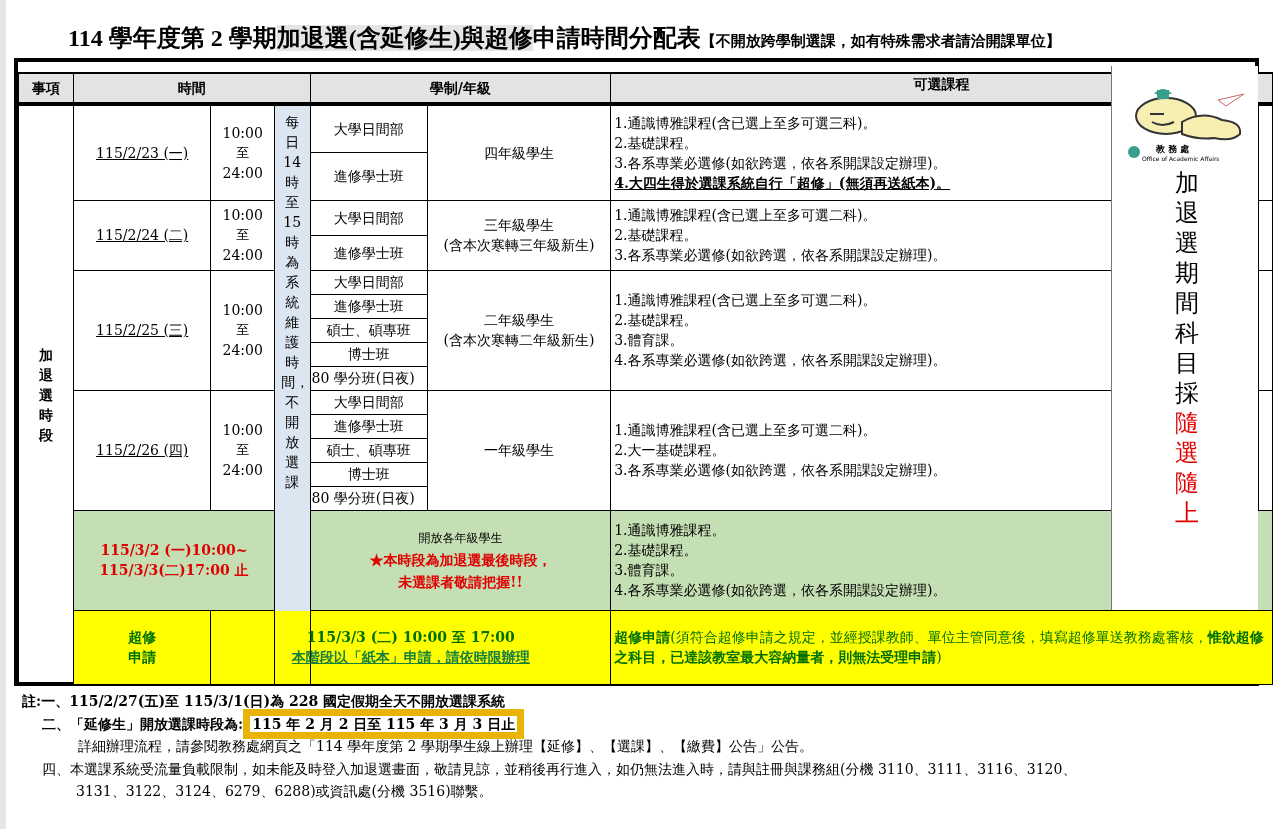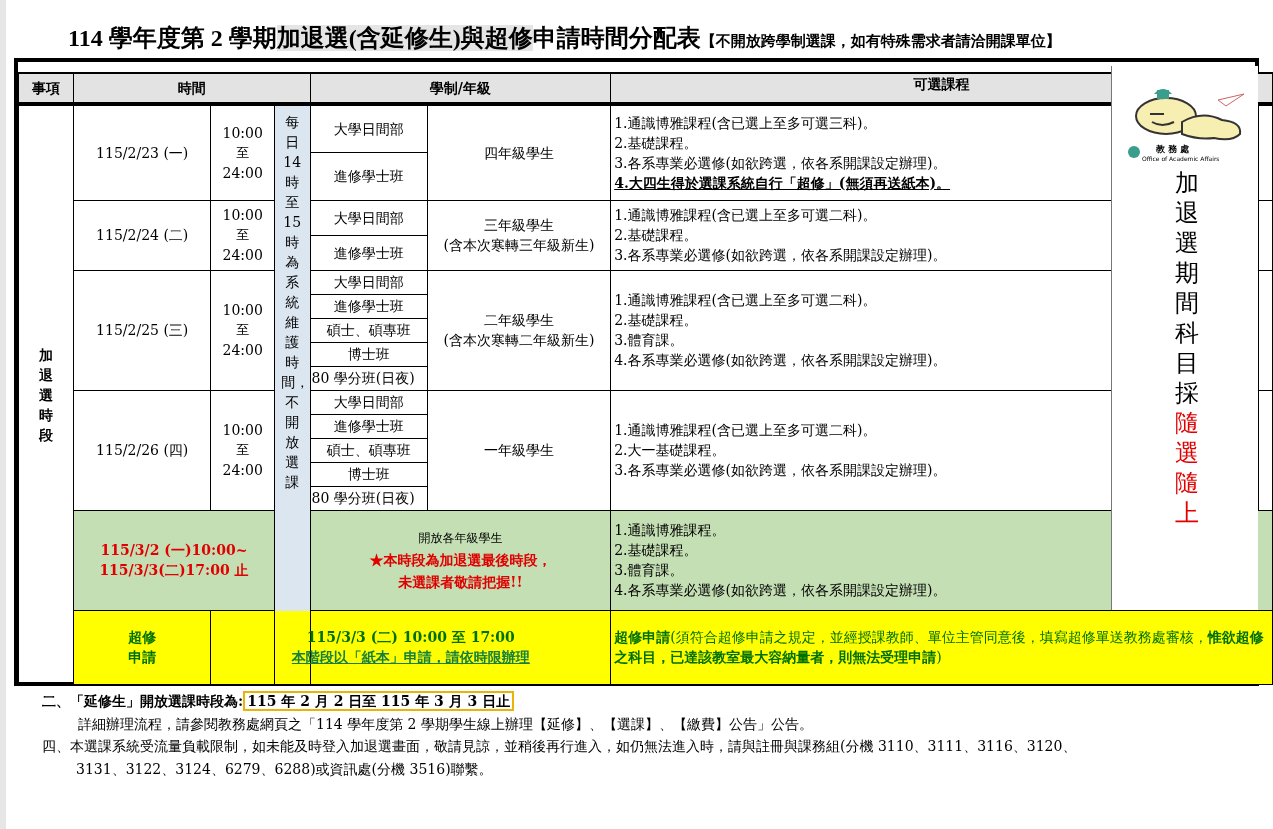--- a/index.html
+++ b/index.html
@@ -14,21 +14,21 @@
 
   .frame { position: absolute; left: 14px; top: 58px; width: 1245px; height: 628px;
            border: 4px solid #000; box-sizing: border-box; }
 
   table.grid { position: absolute; left: 18px; top: 72px; border-collapse: collapse; table-layout: fixed; }
   table.grid td { border: 1px solid #000; padding: 0; text-align: center; vertical-align: middle;
                   font-size: 14px; line-height: 20px; overflow: hidden; }
   .hdr td { background: #e3e3e3; font-weight: bold; font-size: 15px; height: 28px;
             border-bottom: 4px solid #000 !important; border-top: 2px solid #000 !important; }
   .item-cell { font-weight: bold; font-size: 20px; line-height: 34px; }
-  .date-cell { font-size: 16px; }
+  .date-cell { font-size: 16px; text-decoration: underline; }
   .time-cell { font-size: 16px; line-height: 24px; }
   .time-cell .zhi { font-size: 13px; }
   .maint { background: #dce6f1; font-size: 21px; line-height: 24.5px; padding-top: 6px !important; vertical-align: top !important; }
   .sys-cell { font-size: 14px; height: 23px; }
   .grade-cell { font-size: 12px; line-height: 22px; }
   .courses { text-align: left !important; padding-left: 3px !important; font-size: 13.5px; line-height: 23px; }
   .courses .bu { font-weight: bold; text-decoration: underline; }
   .green { background: #c4dfb4; }
   .red-b { color: #e00000; font-weight: bold; font-size: 17px; line-height: 28px; }
   .red-note { color: #e00000; font-weight: bold; font-size: 14px; line-height: 22px; }
@@ -42,21 +42,21 @@
   .sidepanel { position: absolute; left: 1111px; top: 66px; width: 146px; height: 544px;
                border-left: 1px solid #777; background: #fff; }
   .logo { position: absolute; left: 10px; top: 16px; width: 130px; height: 80px; }
   .vtext { position: absolute; left: 60px; top: 102px; width: 30px; font-size: 24px; line-height: 30px;
            font-family: "DejaVu Sans", sans-serif; text-align: center; }
   .vtext .red { color: #e00000; }
 
   .notes { position: absolute; left: 22px; top: 690px; font-size: 14px; line-height: 22.5px; white-space: nowrap; }
   .notes .line { height: 22.5px; }
   .notes b { font-weight: bold; }
-  .notes .boxed { border: 2px solid #eab308; padding: 0 2px; font-weight: bold; }
+  .notes .boxed { border: 7px solid #eab308; padding: 0 2px; font-weight: bold; }
 </style>
 </head>
 <body>
 
 <div class="leftstrip"></div>
 
 <div class="title">
   <span>114 學年度第 2 學期</span><span class="hl">加退選(含延修生)與超修</span><span>申請時間分配表</span><span class="note">【不開放跨學制選課，如有特殊需求者請洽開課單位】</span>
 </div>
 
@@ -249,19 +249,20 @@
     <div>目</div>
     <div>採</div>
     <div class="red">隨</div>
     <div class="red">選</div>
     <div class="red">隨</div>
     <div class="red">上</div>
   </div>
 </div>
 
 <div class="notes">
+  <div class="line" style="font-weight:bold;">註:一、115/2/27(五)至 115/3/1(日)為 228 國定假期全天不開放選課系統</div>
   <div class="line" style="padding-left:20px;">
     <b>二、「延修生」開放選課時段為:</b><span class="boxed">115 年 2 月 2 日至 115 年 3 月 3 日止</span>
   </div>
   <div class="line" style="padding-left:56px;">詳細辦理流程，請參閱教務處網頁之「114 學年度第 2 學期學生線上辦理【延修】、【選課】、【繳費】公告」公告。</div>
   <div class="line" style="padding-left:20px;">四、本選課系統受流量負載限制，如未能及時登入加退選畫面，敬請見諒，並稍後再行進入，如仍無法進入時，請與註冊與課務組(分機 3110、3111、3116、3120、</div>
   <div class="line" style="padding-left:54px;">3131、3122、3124、6279、6288)或資訊處(分機 3516)聯繫。</div>
 </div>
 
 </body></html>

